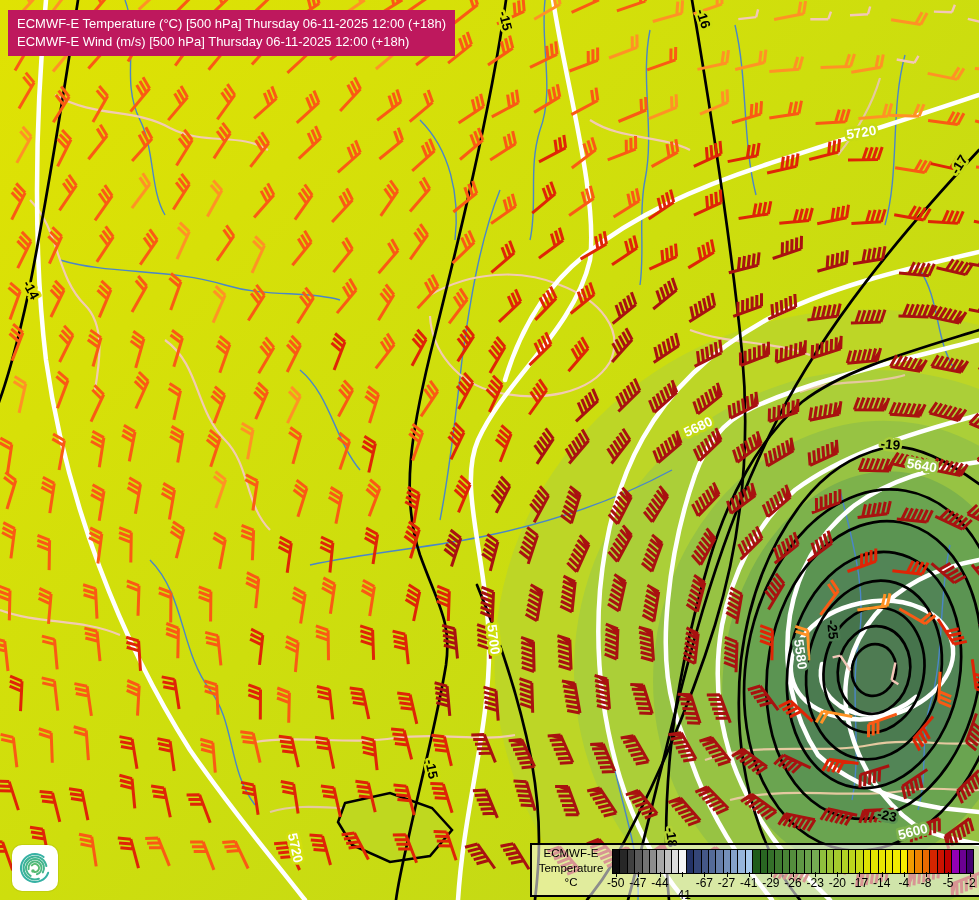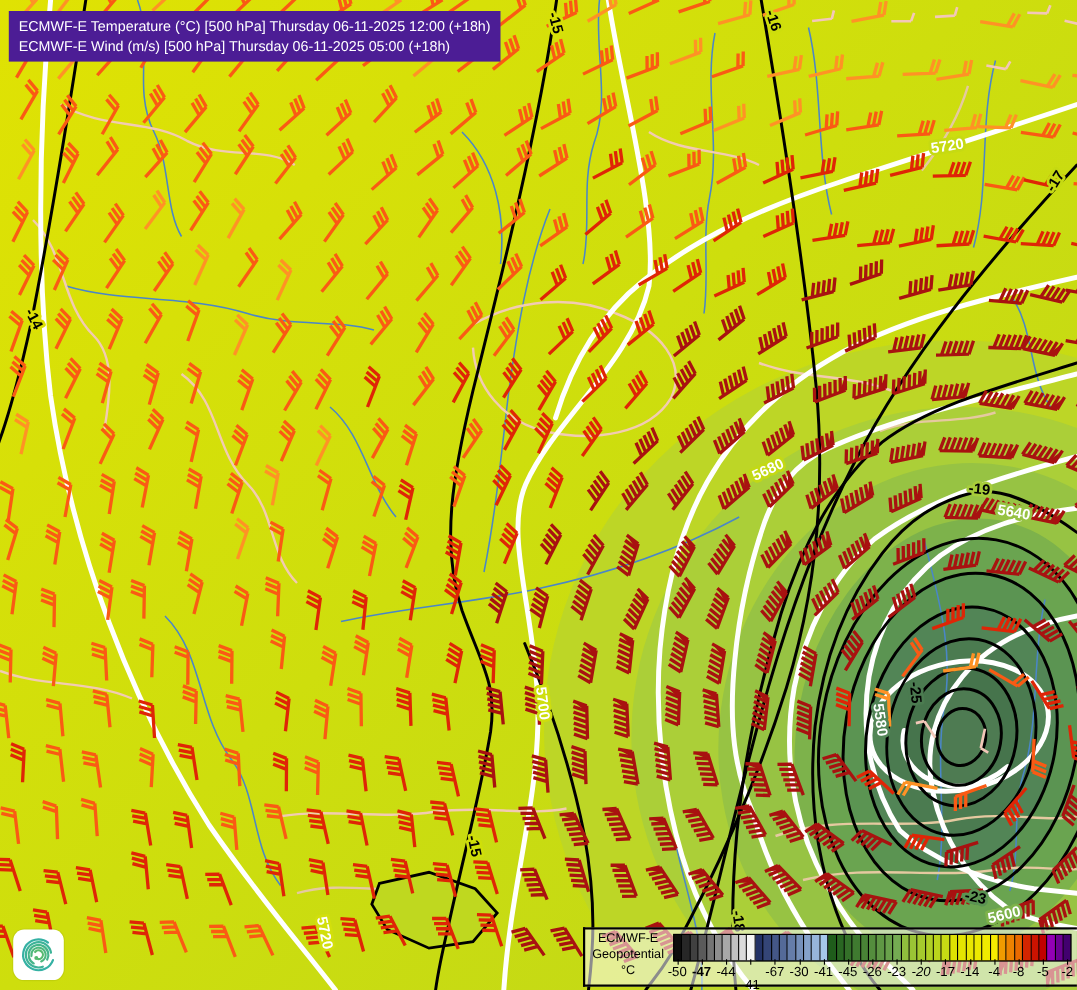--- a/index.html
+++ b/index.html
@@ -6,21 +6,21 @@
   #stage{position:relative;width:979px;height:900px;overflow:hidden;
          font-family:"Liberation Sans",sans-serif;background:#d5de0a;}
   #map-svg{position:absolute;left:0;top:0;}
   .wcont{fill:none;stroke:#ffffff;stroke-width:4.5;stroke-linecap:round;}
   .bcont{fill:none;stroke:#000000;stroke-width:2.7;stroke-linecap:round;}
   .river{fill:none;stroke-width:1.4;}
   .border{fill:none;stroke-width:2.2;}
   .terrain{fill:none;stroke-width:2.2;}
   .clabel{font-family:"Liberation Sans",sans-serif;font-size:13.5px;font-weight:bold;
           paint-order:stroke;stroke-width:5px;stroke-linejoin:round;}
-  #title-box{position:absolute;left:8px;top:10px;background:#4c1d95;color:#fff;
+  #title-box{position:absolute;left:8px;top:10px;background:#be185d;color:#fff;
              padding:5px 9px 6px 9px;font-size:13px;line-height:17.5px;white-space:nowrap;}
   #legend{position:absolute;left:530px;top:843px;width:449px;height:54px;
           background:rgba(255,255,255,0.55);border:2px solid #000;border-right:none;
           box-sizing:border-box;color:#000;}
   #legend-text{position:absolute;left:0;top:1px;width:78px;text-align:center;
                font-size:11.5px;line-height:14.5px;}
   #bar-area{position:absolute;left:80px;top:0;width:362px;height:50px;}
   #colorbar{position:absolute;left:0;top:4px;width:360px;height:23px;display:flex;
             border:1px solid #000;background:#000;}
   .cbcell{flex:1 1 auto;border-right:1px solid #000;}
@@ -675,27 +675,27 @@
         <text x="700" y="431" class="clabel" fill="#ffffff" stroke="#c3d914" text-anchor="middle" transform="rotate(-25 700 431)">5680</text>
         <text x="921" y="470" class="clabel" fill="#ffffff" stroke="#97c343" text-anchor="middle" transform="rotate(10 921 470)">5640</text>
         <text x="914" y="836" class="clabel" fill="#ffffff" stroke="#7db24b" text-anchor="middle" transform="rotate(-14 914 836)">5600</text>
         <text x="796" y="655" class="clabel" fill="#ffffff" stroke="#528556" text-anchor="middle" transform="rotate(82 796 655)">5580</text>
         <text x="291" y="849" class="clabel" fill="#ffffff" stroke="#d2df0c" text-anchor="middle" transform="rotate(78 291 849)">5720</text>
       </g>
   </svg>
 
   <div id="title-box">
     <div>ECMWF-E Temperature (°C) [500 hPa] Thursday 06-11-2025 12:00 (+18h)</div>
-    <div>ECMWF-E Wind (m/s) [500 hPa] Thursday 06-11-2025 05:00 (+18h)</div>
+    <div>ECMWF-E Wind (m/s) [500 hPa] Thursday 06-11-2025 12:00 (+18h)</div>
   </div>
 
   <div id="legend">
     <div id="legend-text">
       <div>ECMWF-E</div>
-      <div>Geopotential</div>
+      <div>Temperature</div>
       <div>°C</div>
     </div>
     <div id="bar-area">
       <div id="colorbar">
           <div class="cbcell" style="background: rgb(13, 13, 13);"></div>
           <div class="cbcell" style="background: rgb(39, 39, 39);"></div>
           <div class="cbcell" style="background: rgb(64, 64, 64);"></div>
           <div class="cbcell" style="background: rgb(90, 90, 90);"></div>
           <div class="cbcell" style="background: rgb(116, 116, 116);"></div>
           <div class="cbcell" style="background: rgb(142, 142, 142);"></div>
@@ -740,39 +740,39 @@
           <div class="cbcell" style="background: rgb(203, 19, 0);"></div>
           <div class="cbcell" style="background: rgb(193, 0, 0);"></div>
           <div class="cbcell" style="background: rgb(147, 0, 181);"></div>
           <div class="cbcell" style="background: rgb(107, 0, 146);"></div>
           <div class="cbcell" style="background: rgb(66, 0, 111);"></div>
         </div>
       <div id="cbticks">
           <div class="cbtick" style="left: 1.02041%;"></div>
           <span class="cbnum" style="left: 1.02041%;">-50</span>
           <div class="cbtick" style="left: 7.14286%;"></div>
-          <span class="cbnum" style="left: 7.14286%; font-weight: bold;">-47</span>
+          <span class="cbnum" style="left: 7.14286%;">-47</span>
           <div class="cbtick" style="left: 13.2653%;"></div>
           <span class="cbnum" style="left: 13.2653%;">-44</span>
           <div class="cbtick" style="left: 19.3878%;"></div>
           <span class="cbnum" style="left: 19.3878%; margin-top: 12px;">-41</span>
           <div class="cbtick" style="left: 25.5102%;"></div>
           <span class="cbnum" style="left: 25.5102%;">-67</span>
           <div class="cbtick" style="left: 31.6327%;"></div>
-          <span class="cbnum" style="left: 31.6327%;">-30</span>
+          <span class="cbnum" style="left: 31.6327%;">-27</span>
           <div class="cbtick" style="left: 37.7551%;"></div>
           <span class="cbnum" style="left: 37.7551%;">-41</span>
           <div class="cbtick" style="left: 43.8776%;"></div>
-          <span class="cbnum" style="left: 43.8776%;">-45</span>
+          <span class="cbnum" style="left: 43.8776%;">-29</span>
           <div class="cbtick" style="left: 50%;"></div>
           <span class="cbnum" style="left: 50%;">-26</span>
           <div class="cbtick" style="left: 56.1224%;"></div>
           <span class="cbnum" style="left: 56.1224%;">-23</span>
           <div class="cbtick" style="left: 62.2449%;"></div>
-          <span class="cbnum" style="left: 62.2449%; font-style: italic;">-20</span>
+          <span class="cbnum" style="left: 62.2449%;">-20</span>
           <div class="cbtick" style="left: 68.3673%;"></div>
           <span class="cbnum" style="left: 68.3673%;">-17</span>
           <div class="cbtick" style="left: 74.4898%;"></div>
           <span class="cbnum" style="left: 74.4898%;">-14</span>
           <div class="cbtick" style="left: 80.6122%;"></div>
           <span class="cbnum" style="left: 80.6122%;">-4</span>
           <div class="cbtick" style="left: 86.7347%;"></div>
           <span class="cbnum" style="left: 86.7347%;">-8</span>
           <div class="cbtick" style="left: 92.8571%;"></div>
           <span class="cbnum" style="left: 92.8571%;">-5</span>

